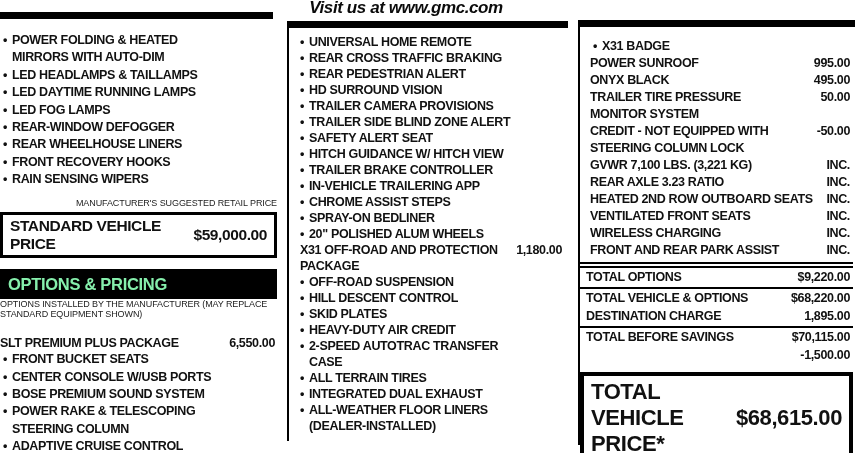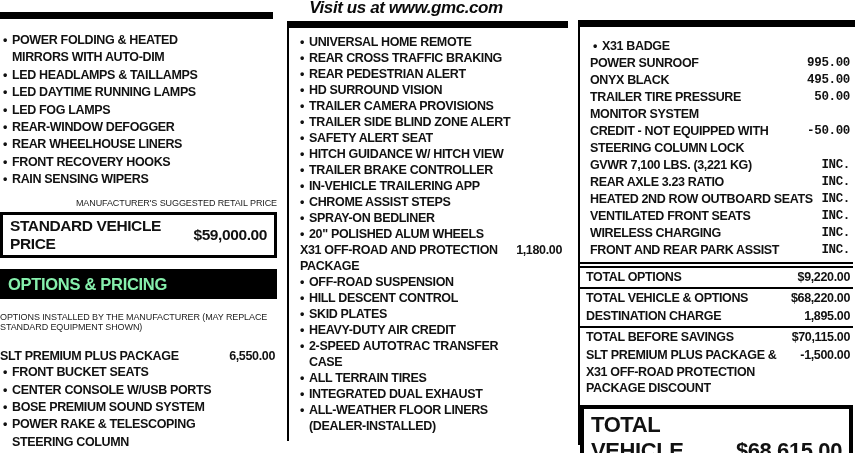--- a/index.html
+++ b/index.html
@@ -34,37 +34,37 @@
   .blt{position:absolute;left:0;top:0;}
   .txt{white-space:pre-line;}
 
   
   .msrp{margin-top:9px;text-align:right;font-size:9px;font-weight:400;color:#222;
     letter-spacing:-0.1px;}
   .price-box{margin-top:4px;border:3px solid #000;display:flex;justify-content:space-between;
     align-items:center;padding:2px 7px;font-size:15.5px;font-weight:700;letter-spacing:-0.4px;}
   .black-bar{margin-top:11px;background:#000;color:#86efac;height:30px;line-height:30px;
     padding-left:8px;font-size:16.5px;font-weight:700;letter-spacing:-0.3px;}
-  .note{margin-top:13px;font-size:9px;font-weight:400;color:#222;line-height:10.5px;
+  .note{font-size:9px;font-weight:400;color:#222;line-height:10.5px;
     white-space:pre-line;letter-spacing:-0.1px;}
   .pkg-row{margin-top:15px;display:flex;justify-content:space-between;align-items:flex-start;
     font-size:12.5px;font-weight:700;letter-spacing:-0.35px;line-height:16.5px;padding-right:2px;}
   .col-mid .pkg-row{padding-left:13px;padding-right:6px;margin-top:0;line-height:16px;}
   .pkg-name{white-space:pre-line;}
 
   
   .r-first{position:relative;padding-left:22px;font-size:12.5px;font-weight:700;
     letter-spacing:-0.35px;line-height:17px;}
   .r-first .blt{left:13px;}
   .opts{margin-top:0;}
   .opt-row{display:flex;justify-content:space-between;align-items:flex-start;
     padding-left:10px;padding-right:3px;font-size:12.5px;font-weight:700;
     letter-spacing:-0.35px;line-height:17px;}
   .opt-name{white-space:pre-line;}
-  .opt-price{margin-left:auto;text-align:right;font-family:Liberation Mono, monospace;}
+  .opt-price{margin-left:auto;text-align:right;}
 
   
   .dbl-rule{margin-top:3px;height:2px;border-top:2px solid #000;border-bottom:2px solid #000;}
   .totals > div{display:flex;justify-content:space-between;align-items:flex-start;
     padding:1px 3px 1px 6px;font-size:12.5px;font-weight:700;letter-spacing:-0.35px;
     line-height:16.5px;}
   .totals > div:nth-of-type(1){border-bottom:2px solid #000;}
   .totals > div:nth-of-type(3){border-bottom:2px solid #000;}
   .t-label{white-space:pre-line;}
   .t-value{margin-left:auto;text-align:right;}
@@ -366,23 +366,20 @@
           <span class="t-label">DESTINATION CHARGE</span>
           <span class="t-value">1,895.00</span>
         </div>
 
         <div>
           <span class="t-label">TOTAL BEFORE SAVINGS</span>
           <span class="t-value">$70,115.00</span>
         </div>
 
         <div>
-          <span class="t-label">SLT PREMIUM PLUS PACKAGE &amp;
-X31 OFF-ROAD PROTECTION
-PACKAGE DISCOUNT</span>
           <span class="t-value">-1,500.00</span>
         </div>
       </div>
     <div class="total-box">
       <span>TOTAL VEHICLE PRICE*</span>
       <span>$68,615.00</span>
     </div>
   </div>
 
 </div>

